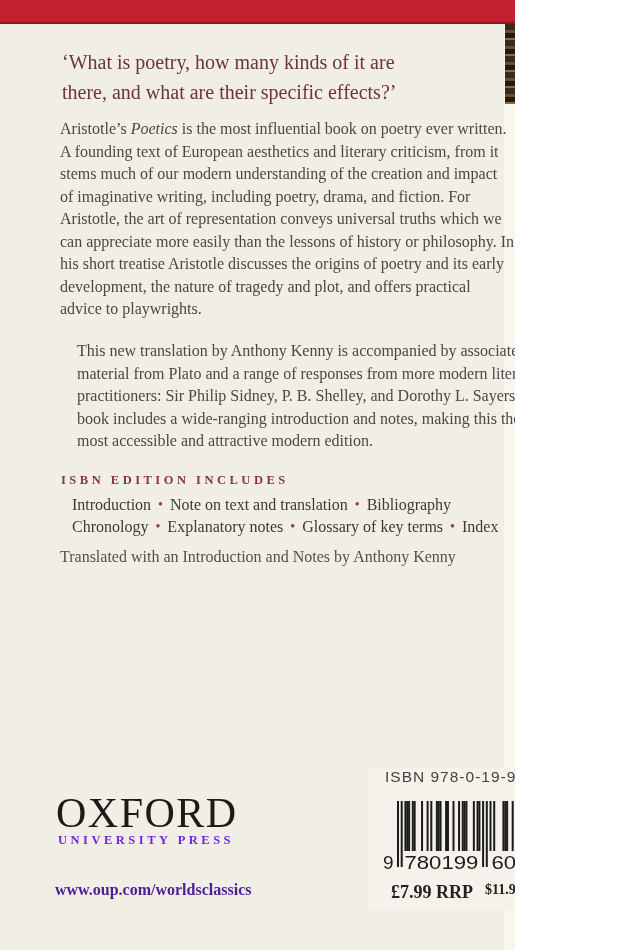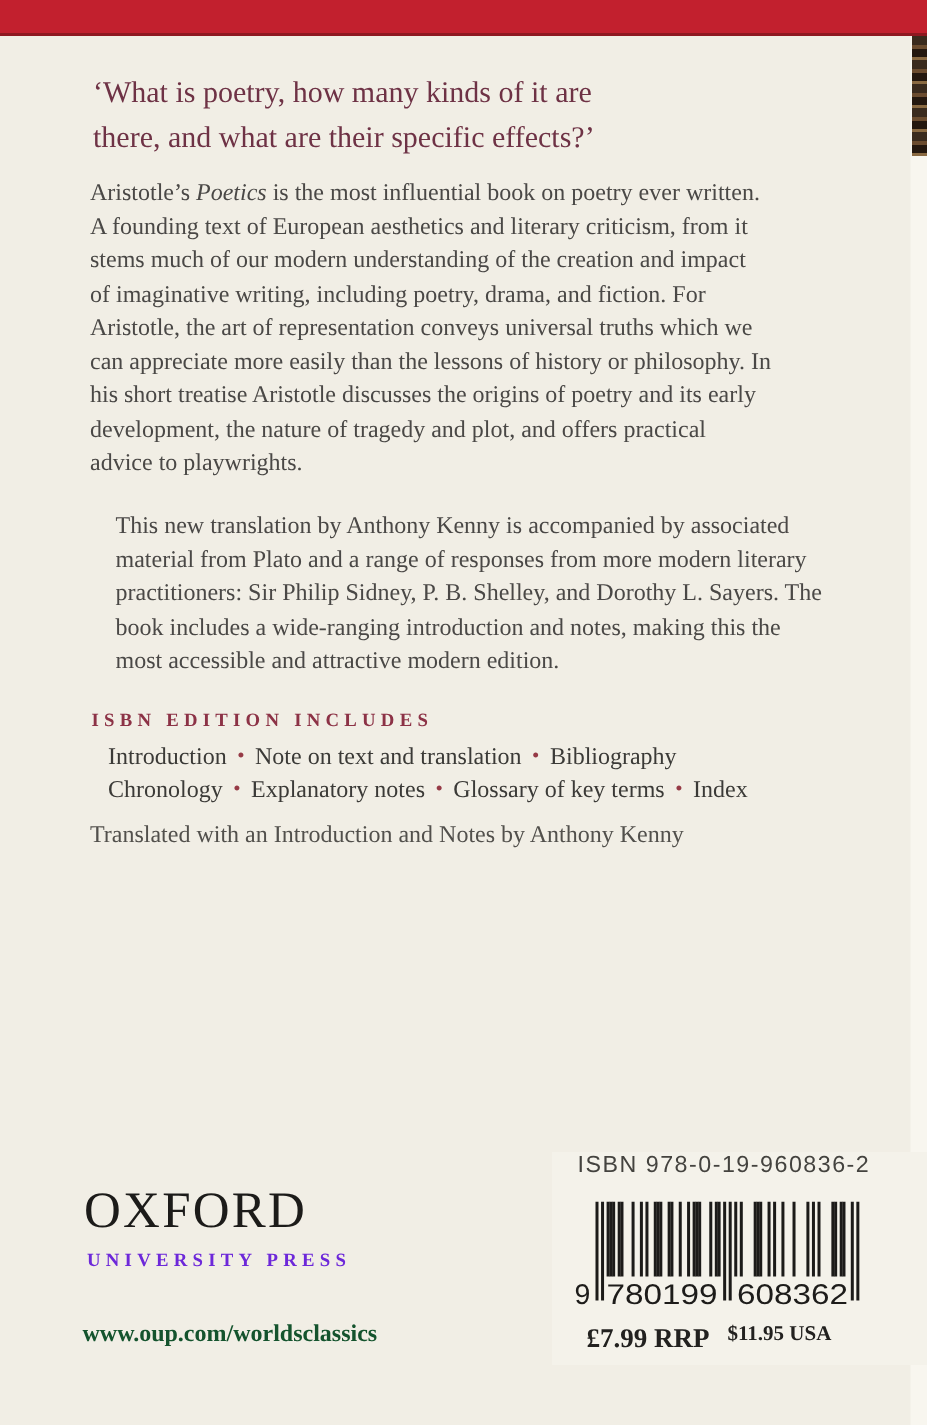--- a/index.html
+++ b/index.html
@@ -1,19 +1,19 @@
 <!DOCTYPE html>
 <html style="--cream: #f1eee5; --red-band: #c2202e; --red-band-edge: #8e1820; --maroon: #6e3245; --heading-maroon: #8c3246; --bullet: #963a46; --body-text: #4a4846; --bold-text: #3b3a37; --ink: #1c1b19; --credit-text: #67655f; --panel: #f4f2ea;"><head>
 <meta charset="utf-8">
 <style>
   html,body{margin:0;padding:0;}
   body{font-family:"Liberation Serif","DejaVu Serif",serif;}
   #cover{
     position:relative;
-    width:618px;height:950px;
+    width:515px;height:950px;
     background:var(--cream,#f1eee5);
     overflow:hidden;
   }
   
   .red-band{
     position:absolute;top:0;left:0;width:618px;height:22px;
     background:var(--red-band,#c2202e);
     border-bottom:2px solid var(--red-band-edge,#8e1820);
   }
   
@@ -66,31 +66,31 @@
     font-size:16px;color:#52504c;white-space:nowrap;
   }
   .cover-credit{
     position:absolute;top:736px;left:57px;
     font-size:11px;line-height:14.5px;
     color:var(--credit-text,#67655f);
     white-space:pre;
   }
   .oxford-name{
     position:absolute;top:789px;left:56px;
-    font-size:34px;letter-spacing:1.5px;
+    font-size:42px;letter-spacing:1.5px;
     color:var(--ink,#1c1b19);
   }
   .oxford-subtitle{
     position:absolute;top:833px;left:58px;
     font-size:12.5px;letter-spacing:3.5px;font-weight:600;
     color:#6d28d9;
   }
   .website{
     position:absolute;top:881px;left:55px;
-    font-size:16px;font-weight:bold;color:#14532d;
+    font-size:16px;font-weight:bold;color:#4c1d95;
   }
   .isbn-panel{
     position:absolute;top:768px;left:368px;width:250px;height:142px;
     background:var(--panel,#f4f2ea);
   }
   .isbn-label{
     position:absolute;top:0;left:17px;
     font-family:"Liberation Sans","DejaVu Sans",sans-serif;
     font-size:15.5px;letter-spacing:1px;
     color:#44433f;white-space:nowrap;

